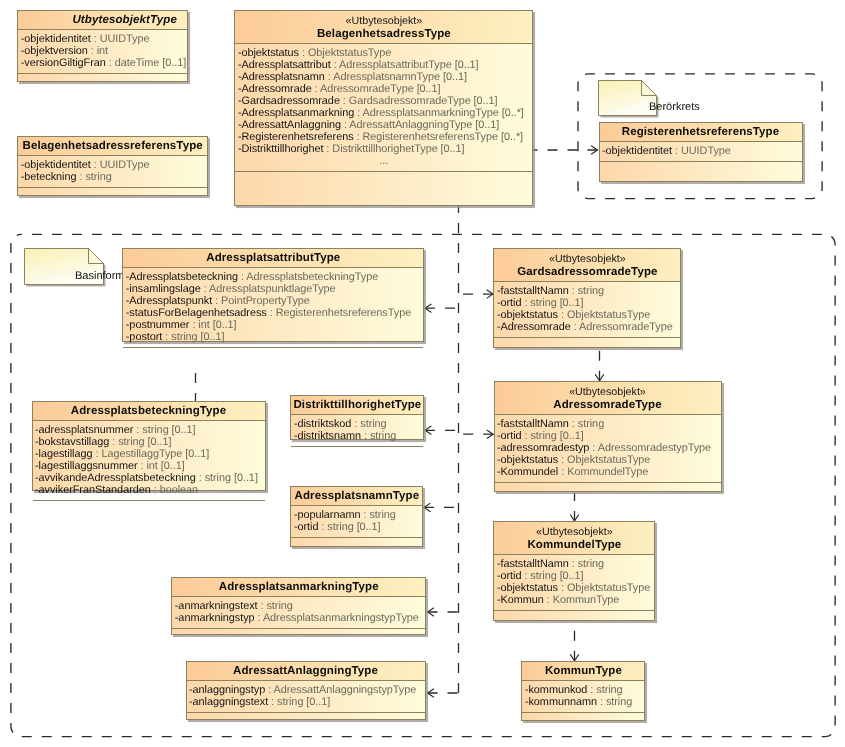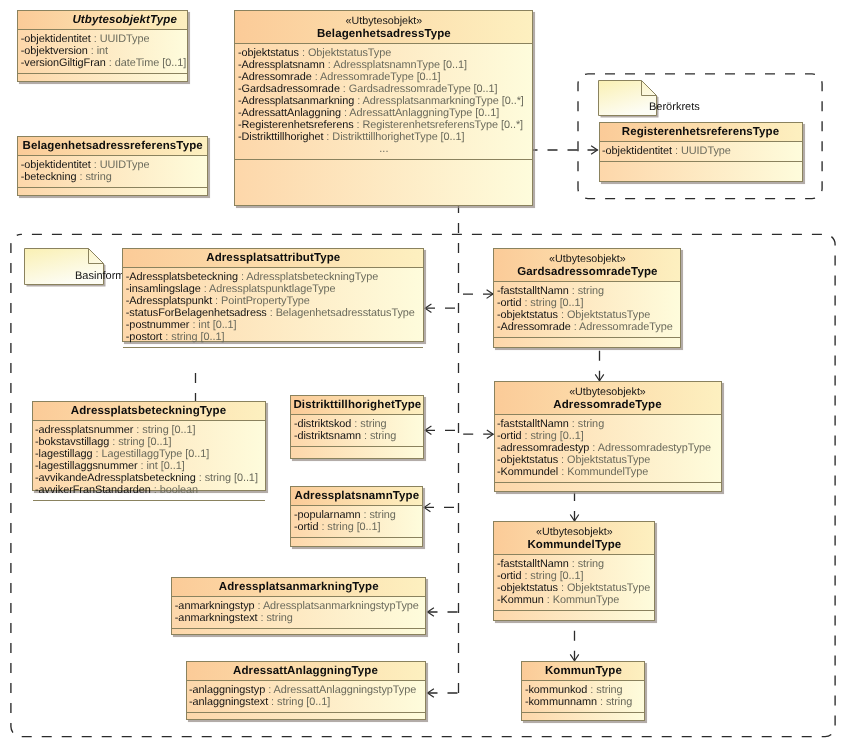--- a/index.html
+++ b/index.html
@@ -140,20 +140,21 @@
     </div>
     <div class="ops"></div>
   </div>
   <div class="cls" style="left:234.4px;top:10.2px;width:299px;height:195.5px">
     <div class="hdr">
       <div class="stereo">«Utbytesobjekt»</div>
       <div class="cname">BelagenhetsadressType</div>
     </div>
     <div class="attrs">
       <div class="attr"><span>-objektstatus</span><span class="ty"> : ObjektstatusType</span></div>
+      <div class="attr"><span>-Adressplatsattribut</span><span class="ty"> : AdressplatsattributType [0..1]</span></div>
       <div class="attr"><span>-Adressplatsnamn</span><span class="ty"> : AdressplatsnamnType [0..1]</span></div>
       <div class="attr"><span>-Adressomrade</span><span class="ty"> : AdressomradeType [0..1]</span></div>
       <div class="attr"><span>-Gardsadressomrade</span><span class="ty"> : GardsadressomradeType [0..1]</span></div>
       <div class="attr"><span>-Adressplatsanmarkning</span><span class="ty"> : AdressplatsanmarkningType [0..*]</span></div>
       <div class="attr"><span>-AdressattAnlaggning</span><span class="ty"> : AdressattAnlaggningType [0..1]</span></div>
       <div class="attr"><span>-Registerenhetsreferens</span><span class="ty"> : RegisterenhetsreferensType [0..*]</span></div>
       <div class="attr"><span>-Distrikttillhorighet</span><span class="ty"> : DistrikttillhorighetType [0..1]</span></div>
       <div class="dots">...</div>
     </div>
     <div class="ops"></div>
@@ -178,40 +179,40 @@
     <div class="ops"></div>
   </div>
   <div class="cls" style="left:122.3px;top:248.1px;width:302px;height:94px">
     <div class="hdr">
       <div class="cname">AdressplatsattributType</div>
     </div>
     <div class="attrs">
       <div class="attr"><span>-Adressplatsbeteckning</span><span class="ty"> : AdressplatsbeteckningType</span></div>
       <div class="attr"><span>-insamlingslage</span><span class="ty"> : AdressplatspunktlageType</span></div>
       <div class="attr"><span>-Adressplatspunkt</span><span class="ty"> : PointPropertyType</span></div>
-      <div class="attr"><span>-statusForBelagenhetsadress</span><span class="ty"> : BelagenhetsadresstatusType</span></div>
+      <div class="attr"><span>-statusForBelagenhetsadress</span><span class="ty"> : RegisterenhetsreferensType</span></div>
       <div class="attr"><span>-postnummer</span><span class="ty"> : int [0..1]</span></div>
       <div class="attr"><span>-postort</span><span class="ty"> : string [0..1]</span></div>
     </div>
     <div class="ops"></div>
   </div>
   <div class="cls" style="left:493.4px;top:248.1px;width:188px;height:99.5px">
     <div class="hdr">
       <div class="stereo">«Utbytesobjekt»</div>
       <div class="cname">GardsadressomradeType</div>
     </div>
     <div class="attrs">
       <div class="attr"><span>-faststalltNamn</span><span class="ty"> : string</span></div>
       <div class="attr"><span>-ortid</span><span class="ty"> : string [0..1]</span></div>
       <div class="attr"><span>-objektstatus</span><span class="ty"> : ObjektstatusType</span></div>
       <div class="attr"><span>-Adressomrade</span><span class="ty"> : AdressomradeType</span></div>
     </div>
     <div class="ops"></div>
   </div>
-  <div class="cls" style="left:290.4px;top:395.0px;width:134px;height:64px">
+  <div class="cls" style="left:290.4px;top:395.0px;width:134px;height:45px">
     <div class="hdr">
       <div class="cname">DistrikttillhorighetType</div>
     </div>
     <div class="attrs">
       <div class="attr"><span>-distriktskod</span><span class="ty"> : string</span></div>
       <div class="attr"><span>-distriktsnamn</span><span class="ty"> : string</span></div>
     </div>
     <div class="ops"></div>
   </div>
   <div class="cls" style="left:493.5px;top:381.1px;width:228px;height:111.3px">
@@ -263,22 +264,22 @@
       <div class="attr"><span>-objektstatus</span><span class="ty"> : ObjektstatusType</span></div>
       <div class="attr"><span>-Kommun</span><span class="ty"> : KommunType</span></div>
     </div>
     <div class="ops"></div>
   </div>
   <div class="cls" style="left:171.3px;top:577.0px;width:255px;height:58.0px">
     <div class="hdr">
       <div class="cname">AdressplatsanmarkningType</div>
     </div>
     <div class="attrs">
+      <div class="attr"><span>-anmarkningstext</span><span class="ty"> : string</span></div>
       <div class="attr"><span>-anmarkningstyp</span><span class="ty"> : AdressplatsanmarkningstypType</span></div>
-      <div class="attr"><span>-anmarkningstext</span><span class="ty"> : string</span></div>
     </div>
     <div class="ops"></div>
   </div>
   <div class="cls" style="left:185.5px;top:661.1px;width:240px;height:58.6px">
     <div class="hdr">
       <div class="cname">AdressattAnlaggningType</div>
     </div>
     <div class="attrs">
       <div class="attr"><span>-anlaggningstyp</span><span class="ty"> : AdressattAnlaggningstypType</span></div>
       <div class="attr"><span>-anlaggningstext</span><span class="ty"> : string [0..1]</span></div>

